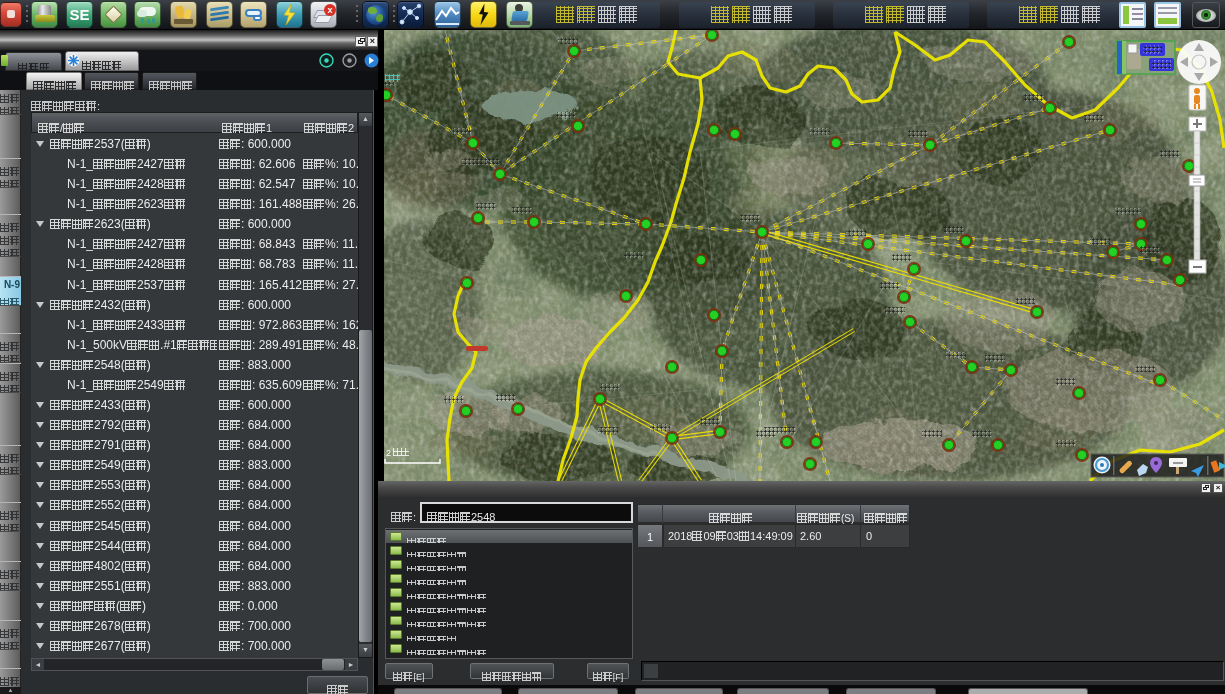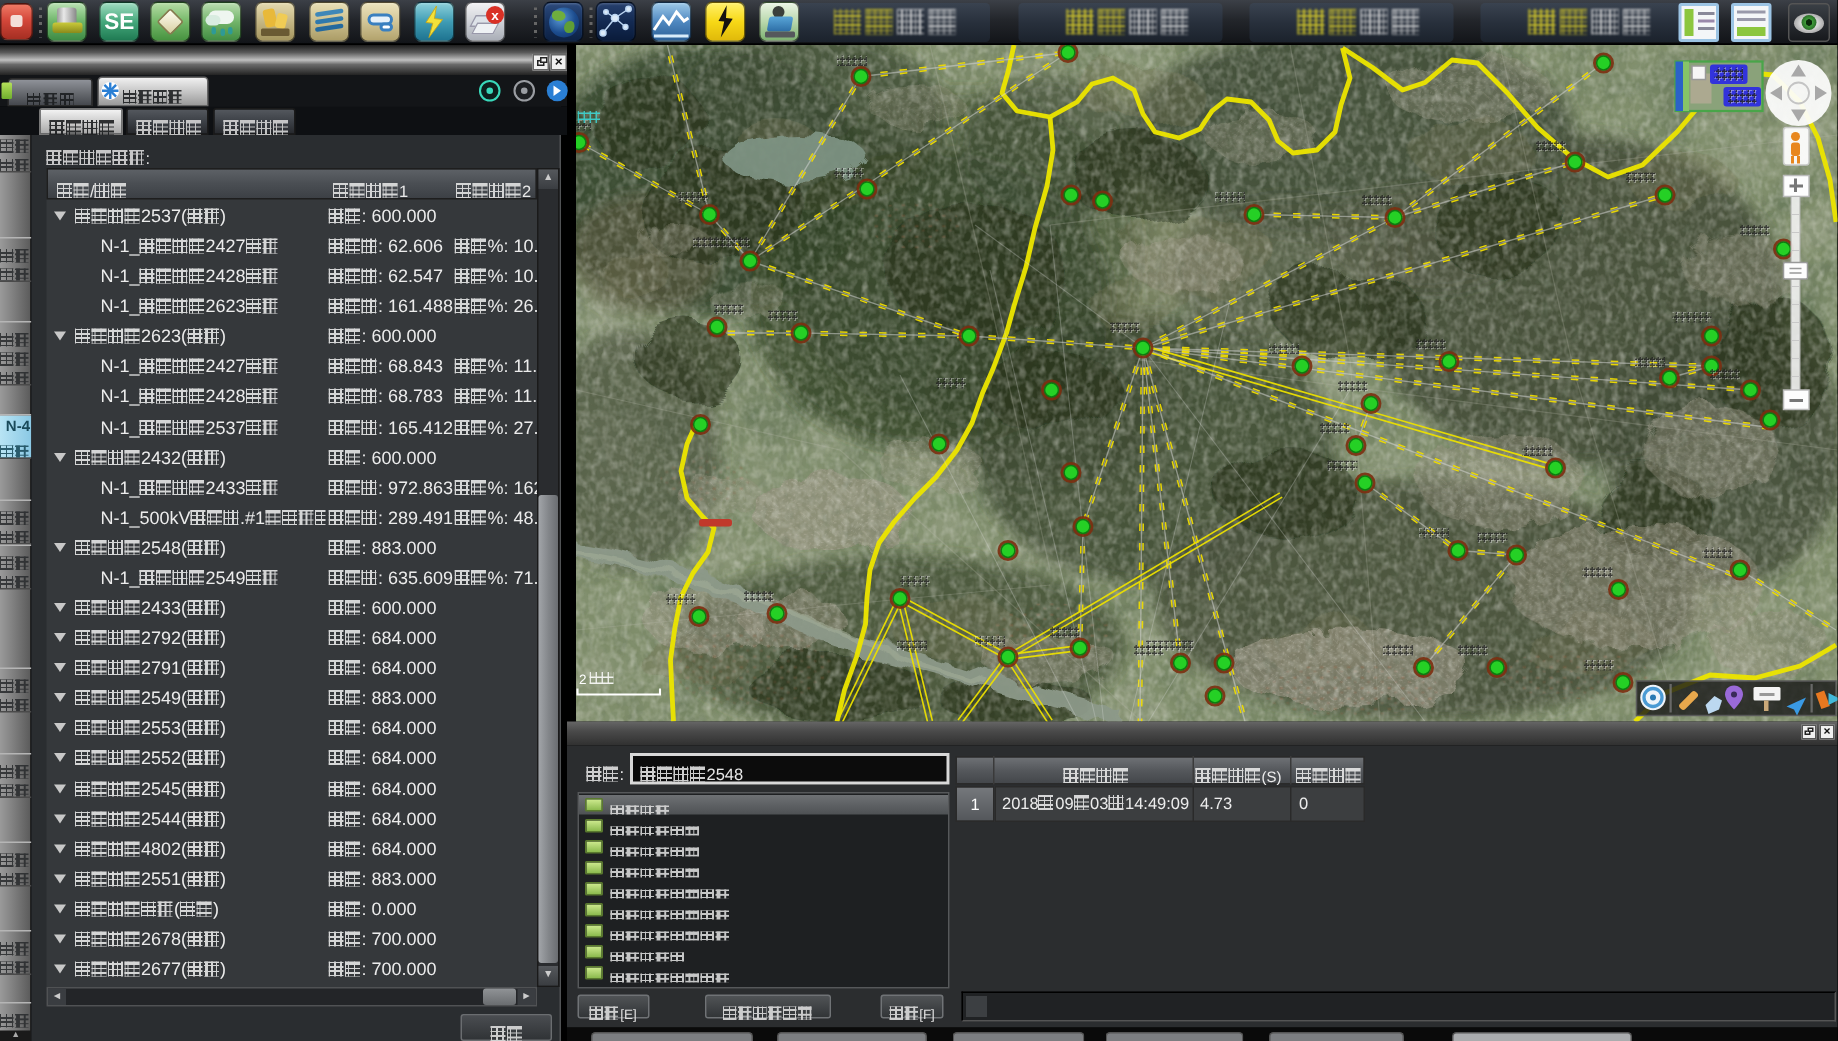--- a/index.html
+++ b/index.html
@@ -128,21 +128,21 @@
 <div class="abs" style="left:0;top:158px;width:21px;height:30px;border-top:1px solid #b5b5b5;border-bottom:1px solid #4a4a4a;overflow:hidden;padding-top:2px">
     <div style="height:13px;text-align:right;padding-right:1px;white-space:nowrap"><i class="f" style="--c:#2a2c2e;width:9px;height:9px;margin:0 1px 0 0;"></i><i class="f" style="--c:#2a2c2e;width:9px;height:9px;margin:0 1px 0 0;"></i></div>
     <div style="height:13px;text-align:right;padding-right:1px;white-space:nowrap"><i class="f" style="--c:#2a2c2e;width:9px;height:9px;margin:0 1px 0 0;"></i><i class="f" style="--c:#2a2c2e;width:9px;height:9px;margin:0 1px 0 0;"></i></div>
   </div>
 <div class="abs" style="left:0;top:214px;width:21px;height:43px;border-top:1px solid #b5b5b5;border-bottom:1px solid #4a4a4a;overflow:hidden;padding-top:2px">
     <div style="height:13px;text-align:right;padding-right:1px;white-space:nowrap"><i class="f" style="--c:#2a2c2e;width:9px;height:9px;margin:0 1px 0 0;"></i><i class="f" style="--c:#2a2c2e;width:9px;height:9px;margin:0 1px 0 0;"></i></div>
     <div style="height:13px;text-align:right;padding-right:1px;white-space:nowrap"><i class="f" style="--c:#2a2c2e;width:9px;height:9px;margin:0 1px 0 0;"></i><i class="f" style="--c:#2a2c2e;width:9px;height:9px;margin:0 1px 0 0;"></i></div>
     <div style="height:13px;text-align:right;padding-right:1px;white-space:nowrap"><i class="f" style="--c:#2a2c2e;width:9px;height:9px;margin:0 1px 0 0;"></i><i class="f" style="--c:#2a2c2e;width:9px;height:9px;margin:0 1px 0 0;"></i></div>
   </div>
 <div class="abs" style="left:0;top:276px;width:21px;height:30px;background:linear-gradient(90deg,#b8e4f4,#8ac8e4);border-top:1px solid #b5b5b5;border-bottom:1px solid #4a4a4a;overflow:hidden;padding-top:2px">
-    <div style="height:13px;text-align:right;padding-right:1px;white-space:nowrap;color:#1a4a5a;font-size:10px;font-weight:bold">N-4</div>
+    <div style="height:13px;text-align:right;padding-right:1px;white-space:nowrap;color:#1a4a5a;font-size:10px;font-weight:bold">N-9</div>
     <div style="height:13px;text-align:right;padding-right:1px;white-space:nowrap"><i class="f" style="--c:#1a4a5a;width:9px;height:9px;margin:0 1px 0 0;"></i><i class="f" style="--c:#1a4a5a;width:9px;height:9px;margin:0 1px 0 0;"></i></div>
   </div>
 <div class="abs" style="left:0;top:333px;width:21px;height:30px;border-top:1px solid #b5b5b5;border-bottom:1px solid #4a4a4a;overflow:hidden;padding-top:2px">
     <div style="height:13px;text-align:right;padding-right:1px;white-space:nowrap"><i class="f" style="--c:#2a2c2e;width:9px;height:9px;margin:0 1px 0 0;"></i><i class="f" style="--c:#2a2c2e;width:9px;height:9px;margin:0 1px 0 0;"></i></div>
     <div style="height:13px;text-align:right;padding-right:1px;white-space:nowrap"><i class="f" style="--c:#2a2c2e;width:9px;height:9px;margin:0 1px 0 0;"></i><i class="f" style="--c:#2a2c2e;width:9px;height:9px;margin:0 1px 0 0;"></i></div>
   </div>
 <div class="abs" style="left:0;top:363px;width:21px;height:30px;border-top:1px solid #b5b5b5;border-bottom:1px solid #4a4a4a;overflow:hidden;padding-top:2px">
     <div style="height:13px;text-align:right;padding-right:1px;white-space:nowrap"><i class="f" style="--c:#2a2c2e;width:9px;height:9px;margin:0 1px 0 0;"></i><i class="f" style="--c:#2a2c2e;width:9px;height:9px;margin:0 1px 0 0;"></i></div>
     <div style="height:13px;text-align:right;padding-right:1px;white-space:nowrap"><i class="f" style="--c:#2a2c2e;width:9px;height:9px;margin:0 1px 0 0;"></i><i class="f" style="--c:#2a2c2e;width:9px;height:9px;margin:0 1px 0 0;"></i></div>
   </div>
@@ -833,20 +833,20 @@
 <div class="abs" style="left:795px;top:504px;width:1px;height:19px;background:#3a3a3a"></div>
 <div class="abs" style="left:860px;top:504px;width:1px;height:19px;background:#3a3a3a"></div>
 <div class="abs" style="left:709px;top:508px"><i class="f" style="--c:#ececec;width:10px;height:10px;margin:0 1px 0 0;"></i><i class="f" style="--c:#ececec;width:10px;height:10px;margin:0 1px 0 0;"></i><i class="f" style="--c:#ececec;width:10px;height:10px;margin:0 1px 0 0;"></i><i class="f" style="--c:#ececec;width:10px;height:10px;margin:0 1px 0 0;"></i></div>
 <div class="abs" style="left:797px;top:508px"><i class="f" style="--c:#ececec;width:10px;height:10px;margin:0 1px 0 0;"></i><i class="f" style="--c:#ececec;width:10px;height:10px;margin:0 1px 0 0;"></i><i class="f" style="--c:#ececec;width:10px;height:10px;margin:0 1px 0 0;"></i><i class="f" style="--c:#ececec;width:10px;height:10px;margin:0 1px 0 0;"></i><span style="color:#ececec;font-size:10px">(S)</span></div>
 <div class="abs" style="left:864px;top:508px"><i class="f" style="--c:#ececec;width:10px;height:10px;margin:0 1px 0 0;"></i><i class="f" style="--c:#ececec;width:10px;height:10px;margin:0 1px 0 0;"></i><i class="f" style="--c:#ececec;width:10px;height:10px;margin:0 1px 0 0;"></i><i class="f" style="--c:#ececec;width:10px;height:10px;margin:0 1px 0 0;"></i></div>
 <div class="abs" style="left:637px;top:524px;width:26px;height:24px;background:linear-gradient(180deg,#75787c,#54575b);border:1px solid #2a2a2a;color:#fff;font-size:11px;text-align:center;line-height:24px">1</div>
 <div class="abs" style="left:663px;top:524px;width:247px;height:24px;background:#3c3e40;border:1px solid #2a2a2a"></div>
 <div class="abs" style="left:795px;top:524px;width:1px;height:24px;background:#2a2a2a"></div>
 <div class="abs" style="left:860px;top:524px;width:1px;height:24px;background:#2a2a2a"></div>
 <div class="abs" style="left:668px;top:530px;white-space:nowrap;color:#ececec;font-size:11px">2018<i class="f" style="--c:#ececec;width:10px;height:10px;margin:0 1px 0 0;"></i>09<i class="f" style="--c:#ececec;width:10px;height:10px;margin:0 1px 0 0;"></i>03<i class="f" style="--c:#ececec;width:10px;height:10px;margin:0 1px 0 0;"></i>14:49:09</div>
-<div class="abs" style="left:800px;top:530px;color:#ececec;font-size:11px">4.73</div>
+<div class="abs" style="left:800px;top:530px;color:#ececec;font-size:11px">2.60</div>
 <div class="abs" style="left:866px;top:530px;color:#ececec;font-size:11px">0</div>
 <div class="abs" style="left:378px;top:685px;width:847px;height:9px;background:#0a0a0a"></div>
 <div class="abs" style="left:394px;top:688px;width:108px;height:6px;background:#7c7e81;border-radius:3px 3px 0 0;border:1px solid #555;border-bottom:none"></div>
 <div class="abs" style="left:518px;top:688px;width:100px;height:6px;background:#7c7e81;border-radius:3px 3px 0 0;border:1px solid #555;border-bottom:none"></div>
 <div class="abs" style="left:635px;top:688px;width:88px;height:6px;background:#7c7e81;border-radius:3px 3px 0 0;border:1px solid #555;border-bottom:none"></div>
 <div class="abs" style="left:737px;top:688px;width:92px;height:6px;background:#7c7e81;border-radius:3px 3px 0 0;border:1px solid #555;border-bottom:none"></div>
 <div class="abs" style="left:846px;top:688px;width:90px;height:6px;background:#7c7e81;border-radius:3px 3px 0 0;border:1px solid #555;border-bottom:none"></div>
 <div class="abs" style="left:968px;top:688px;width:120px;height:6px;background:#aaacae;border-radius:3px 3px 0 0;border:1px solid #555;border-bottom:none"></div>
 </body></html>

